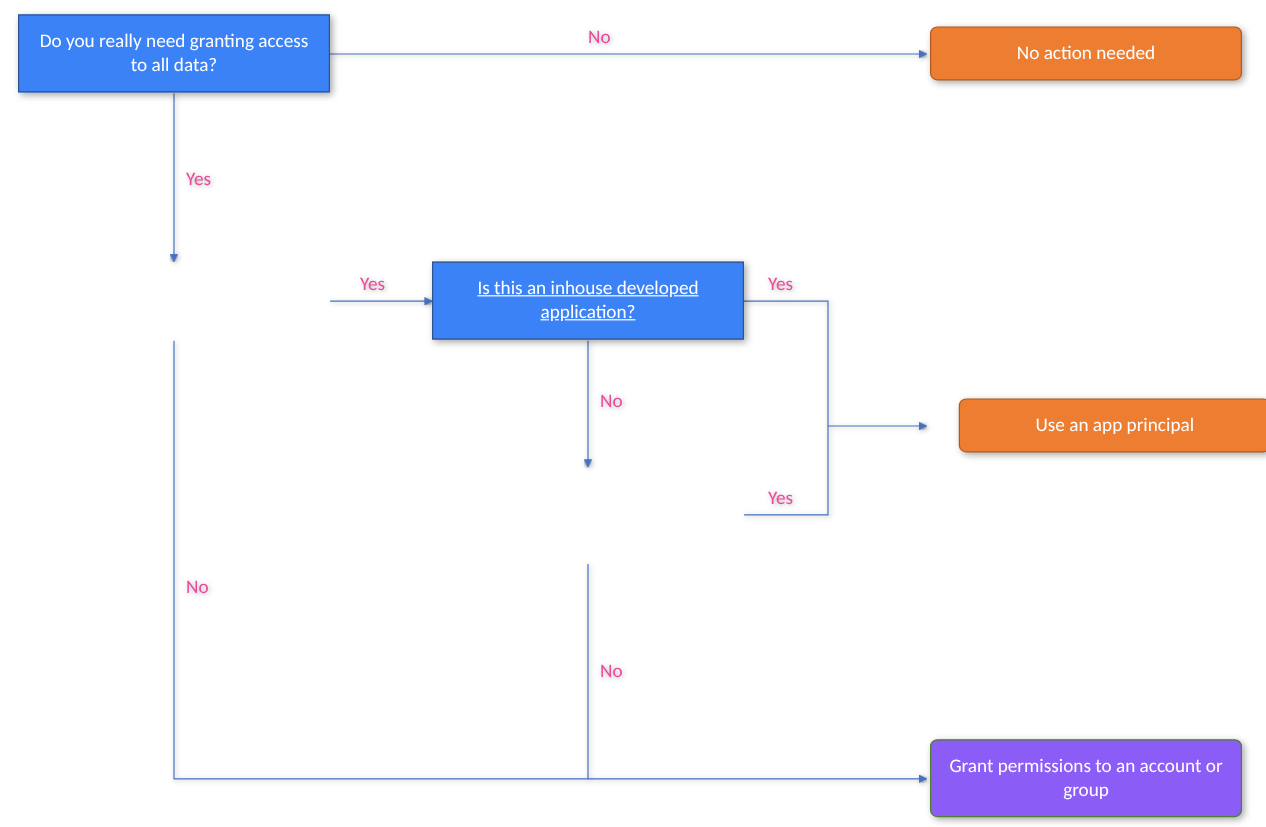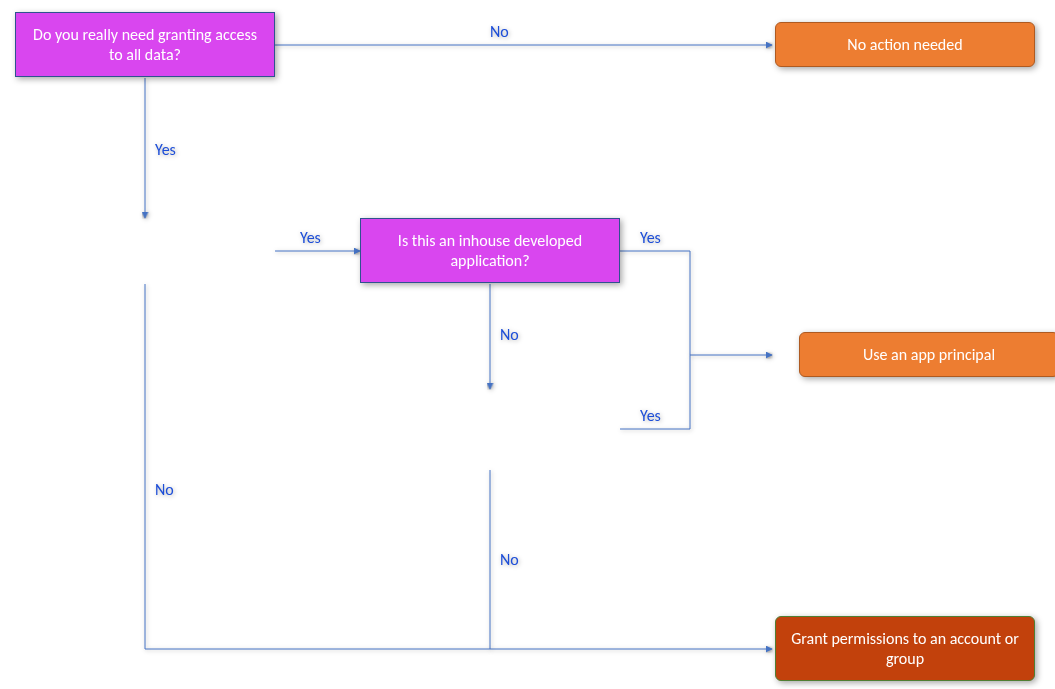--- a/index.html
+++ b/index.html
@@ -23,37 +23,37 @@
     justify-content: center;
     text-align: center;
     color: #fff;
     font-size: 16px;
     line-height: 1.25;
     padding: 6px 10px;
     box-sizing: border-box;
     filter: drop-shadow(2px 2px 3px rgba(0,0,0,0.35));
   }
   .blue {
-    background: #d946ef;
+    background: #3b82f6;
     border: 1px solid #2f528f;
     text-align: center;
   }
   .orange {
     background: #ed7d31;
     border: 1px solid #ae5a21;
     border-radius: 6px;
   }
   .green {
-    background: #c2410c;
+    background: #8b5cf6;
     border: 1px solid #507e32;
     border-radius: 6px;
   }
   .edge-label {
     position: absolute;
-    color: #1d4ed8;
+    color: #ec4899;
     font-size: 16px;
     filter: drop-shadow(1px 1px 2px rgba(0,0,0,0.3));
   }
   svg.connectors {
     position: absolute;
     left: 0;
     top: 0;
     pointer-events: none;
   }
   svg.connectors path, svg.connectors line {
@@ -91,21 +91,21 @@
 
   <div class="box blue" style="left:15px; top:12px; width:260px; height:65px;">
     <span>Do you really need granting access to all data?</span>
   </div>
 
   <div class="box orange" style="left:775px; top:22px; width:260px; height:45px;">
     <span>No action needed</span>
   </div>
 
 
-  <div class="box blue" style="left:360px; top:218px; width:260px; height:65px;">
+  <div class="box blue" style="left:360px; top:218px; width:260px; height:65px;text-decoration:underline;">
     <span>Is this an inhouse developed application?</span>
   </div>
 
 
   <div class="box orange" style="left:775px; top:332px; width:260px; height:45px;margin-left:24px;">
     <span>Use an app principal</span>
   </div>
 
   <div class="box green" style="left:775px; top:616px; width:260px; height:65px;">
     <span>Grant permissions to an account or group</span>

